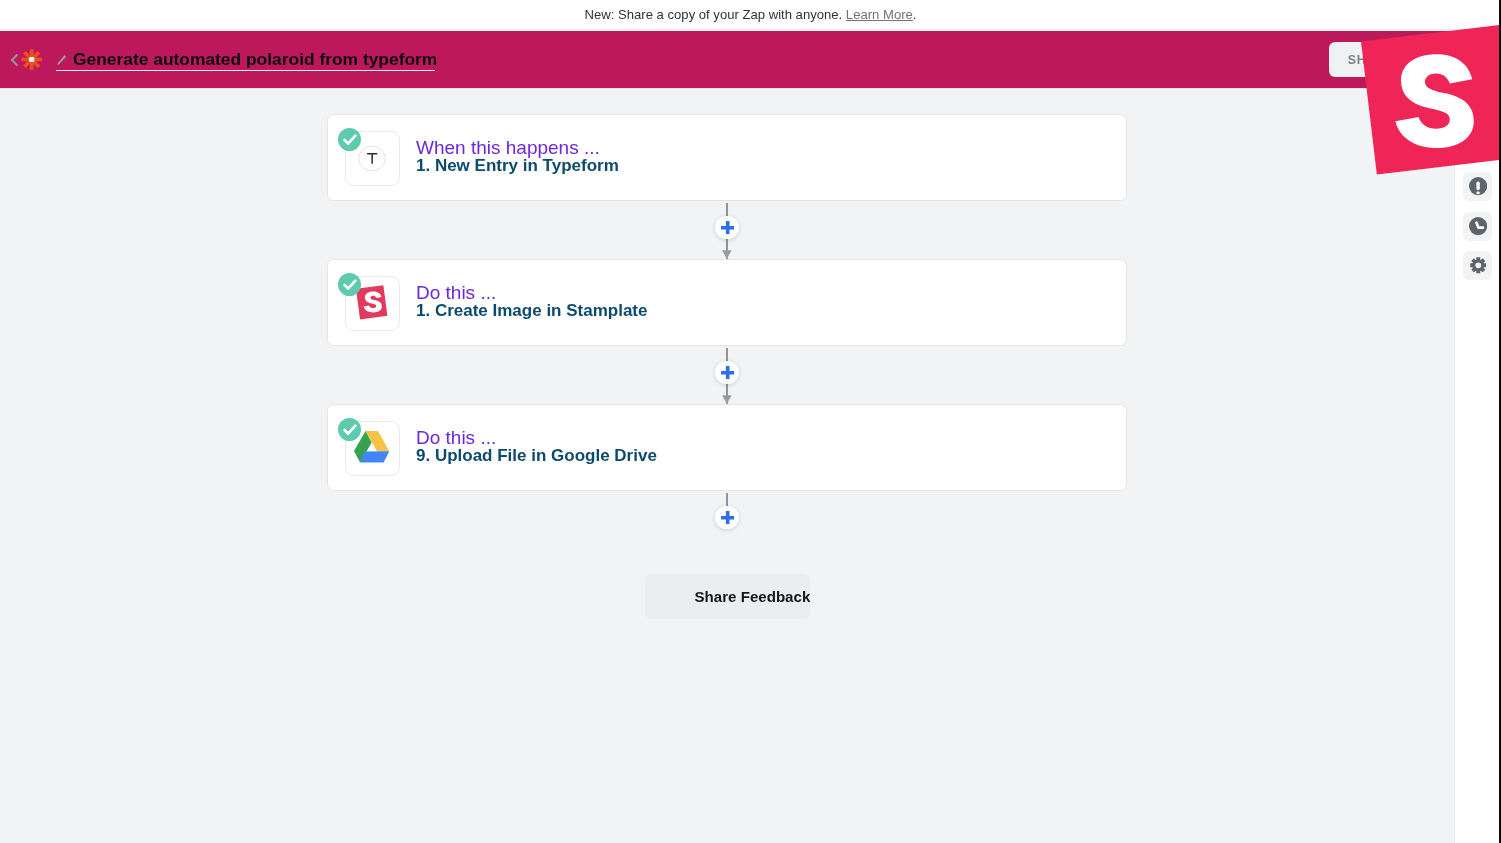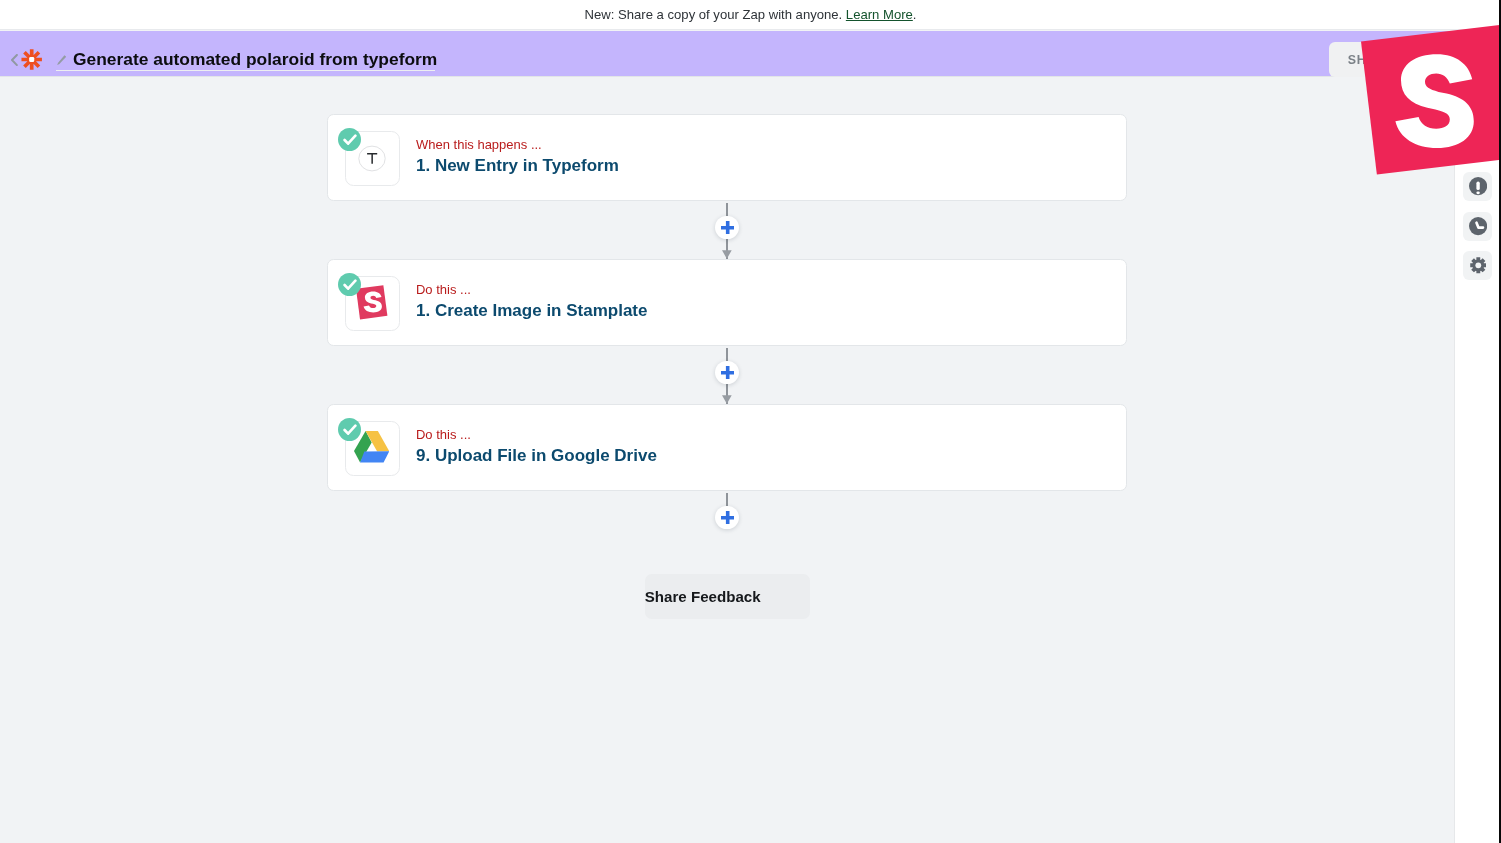--- a/index.html
+++ b/index.html
@@ -16,26 +16,26 @@
   }
 
   
   #banner {
     position: absolute; left: 0; top: 0; width: 1501px; height: 30px;
     background: #fff;
     display: flex; align-items: center; justify-content: center;
     font-size: 13.1px; color: #2e3338; white-space: pre;
     border-bottom: 1px solid #e8eaed;
   }
-  #banner a { color: #14532d; text-decoration: underline; }
+  #banner a { color: #737373; text-decoration: underline; }
 
   
   #header {
-    position: absolute; left: 0; top: 31px; width: 1501px; height: 46px;
-    background: #c4b5fd; border-bottom: 1px solid #e2e5e8;
+    position: absolute; left: 0; top: 31px; width: 1501px; height: 58px;
+    background: #be185d; border-bottom: 1px solid #e2e5e8;
   }
   #backchev { position:absolute; left: 11.3px; top: 22.9px; width: 6.9px; height: 12.1px; display:block; }
   #zaplogo  { position:absolute; left: 21.1px; top: 17.9px; width: 21.4px; height: 21px; display:block; }
   #titlefield {
     position:absolute; left: 56px; top: 17px; width: 379px; height: 23px;
     border-bottom: 1.5px solid #edeff1;
   }
   #pencil   { position:absolute; left: 0.5px; top: 6.7px; width: 9.3px; height: 10.2px; display:block; }
   #ziptitle {
     position:absolute; left: 17px; top: 0px;
@@ -59,37 +59,37 @@
   .card-icon {
     position: absolute; left: 16.7px; top: 16.4px; width: 55px; height: 54.3px;
     border: 1px solid #e8eaec; border-radius: 8.5px; background: #fff;
     display: flex; align-items: center; justify-content: center;
   }
   .tick {
     position: absolute; left: -7.4px; top: -4.3px; width: 23px; height: 23px;
     border-radius: 50%; background: #5fcbae; z-index: 3;
     display: flex; align-items: center; justify-content: center;
   }
-  .card-sub  { position:absolute; left: 87.8px; top: 22.5px; font-size: 13px; color: #b91c1c; }
+  .card-sub  { position:absolute; left: 87.8px; top: 22.5px; font-size: 19px; color: #6d28d9; }
   .card-title{ position:absolute; left: 87.8px; top: 41px; font-size: 17px; font-weight: bold; color: #0c4a6e; }
 
   .conn-line { position: absolute; left: 726.15px; width: 1.7px; background: #8f949a; }
   .conn-arrow { position: absolute; left: 722.4px; width: 9.7px; height: 8.8px; }
   .plusbtn {
     position: absolute; left: 715.4px; width: 23.8px; height: 23.8px;
     border-radius: 50%; background: #fff;
     box-shadow: 0 1px 4px rgba(25,35,55,0.17);
     display: flex; align-items: center; justify-content: center;
   }
   .plusbtn svg { display:block; }
 
   #feedback {
     position: absolute; left: 644.8px; top: 484.6px; width: 165.5px; height: 45px;
     background: #ebedef; border-radius: 6.6px;
-    display: flex; align-items: center; justify-content: flex-start;
+    display: flex; align-items: center; justify-content: flex-end;
     font-size: 15.1px; font-weight: bold; color: #15181b;
   }
 
   
   #rightpanel {
     position: absolute; left: 1454px; top: 89px; width: 45px; height: 754px;
     background: #fff; border-left: 1px solid #e6e8ea;
   }
   .railbtn {
     position:absolute; left: 8.3px; width: 29px; height: 29px; border-radius: 6px; background: #f1f3f4;

